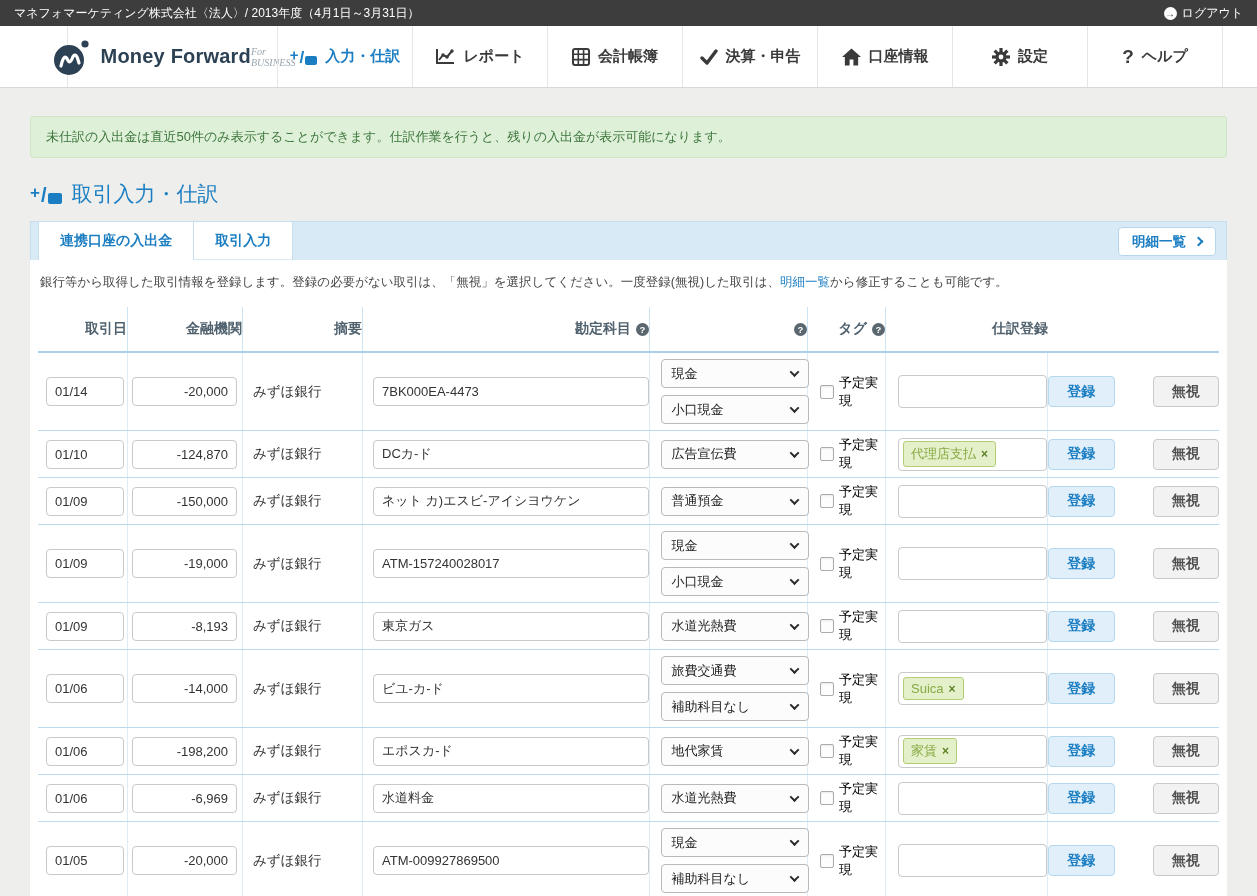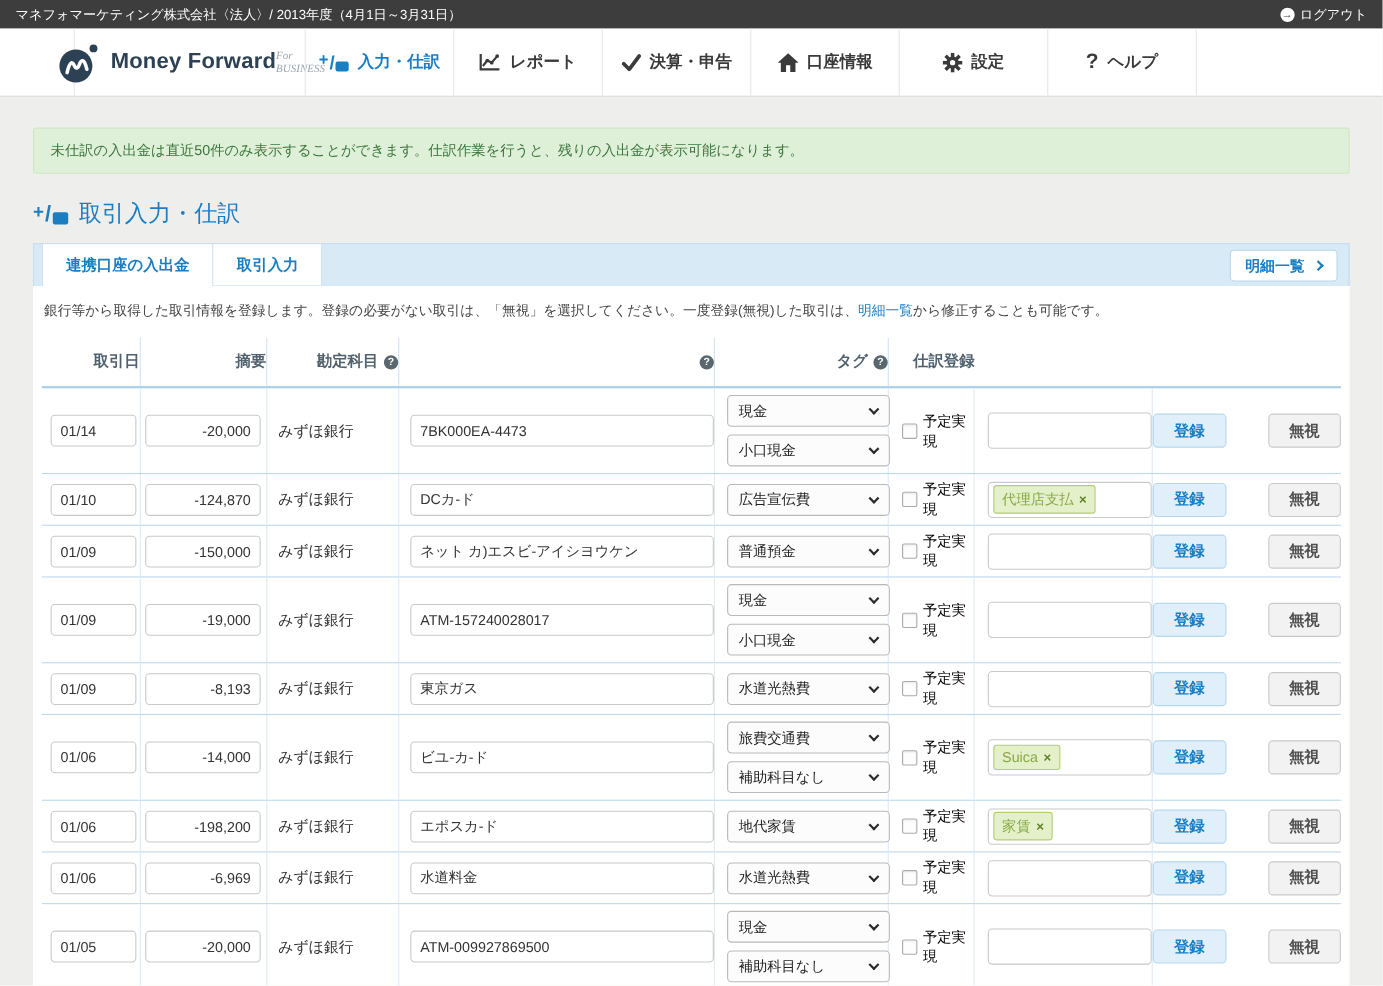--- a/index.html
+++ b/index.html
@@ -162,20 +162,27 @@
       <svg width="20" height="17" viewBox="0 0 20 17">
         <polyline points="2,1 2,15 19,15" stroke="#3a3a3a" stroke-width="2" fill="none"></polyline>
         <polyline points="4,12 8,7 12,9 17,3" stroke="#3a3a3a" stroke-width="2" fill="none"></polyline>
         <circle cx="8" cy="7" r="1.7" fill="#3a3a3a"></circle>
         <circle cx="12" cy="9" r="1.7" fill="#3a3a3a"></circle>
         <circle cx="17" cy="3" r="1.7" fill="#3a3a3a"></circle>
       </svg>
       <span>レポート</span>
     </div>
     <div class="nav-item">
+      <svg width="18" height="18" viewBox="0 0 18 18">
+        <rect x="1" y="1" width="16" height="16" rx="2" fill="none" stroke="#3a3a3a" stroke-width="2"></rect>
+        <path d="M6.3 2v14 M11.6 2v14 M2 6.3h14 M2 11.6h14" stroke="#3a3a3a" stroke-width="1.6"></path>
+      </svg>
+      <span>会計帳簿</span>
+    </div>
+    <div class="nav-item">
       <svg width="18" height="16" viewBox="0 0 18 16">
         <path d="M2 9 L7 14 L16 2" stroke="#3a3a3a" stroke-width="3.4" fill="none" stroke-linecap="round" stroke-linejoin="round"></path>
       </svg>
       <span>決算・申告</span>
     </div>
     <div class="nav-item">
       <svg width="19" height="18" viewBox="0 0 20 18">
         <path d="M10 0 L20 9 L17 9 L17 18 L12 18 L12 11.5 L8 11.5 L8 18 L3 18 L3 9 L0 9 Z" fill="#3a3a3a"></path>
       </svg>
       <span>口座情報</span>
@@ -223,20 +230,23 @@
   <div class="content">
     <p class="desc">
       <span>銀行等から取得した取引情報を登録します。登録の必要がない取引は、「無視」を選択してください。一度登録(無視)した取引は、</span><a class="desc-link">明細一覧</a><span>から修正することも可能です。</span>
     </p>
     <div id="tx-table">
         <div class="grid-row thead-row">
           <div class="hc">
             <span>取引日</span>
           </div>
           <div class="hc">
+            <span>金融機関</span>
+          </div>
+          <div class="hc">
             <span>摘要</span>
           </div>
           <div class="hc">
             <span>勘定科目</span>
             <span class="helpb">?</span>
           </div>
           <div class="hc">
             <span class="helpb">?</span>
           </div>
           <div class="hc">

